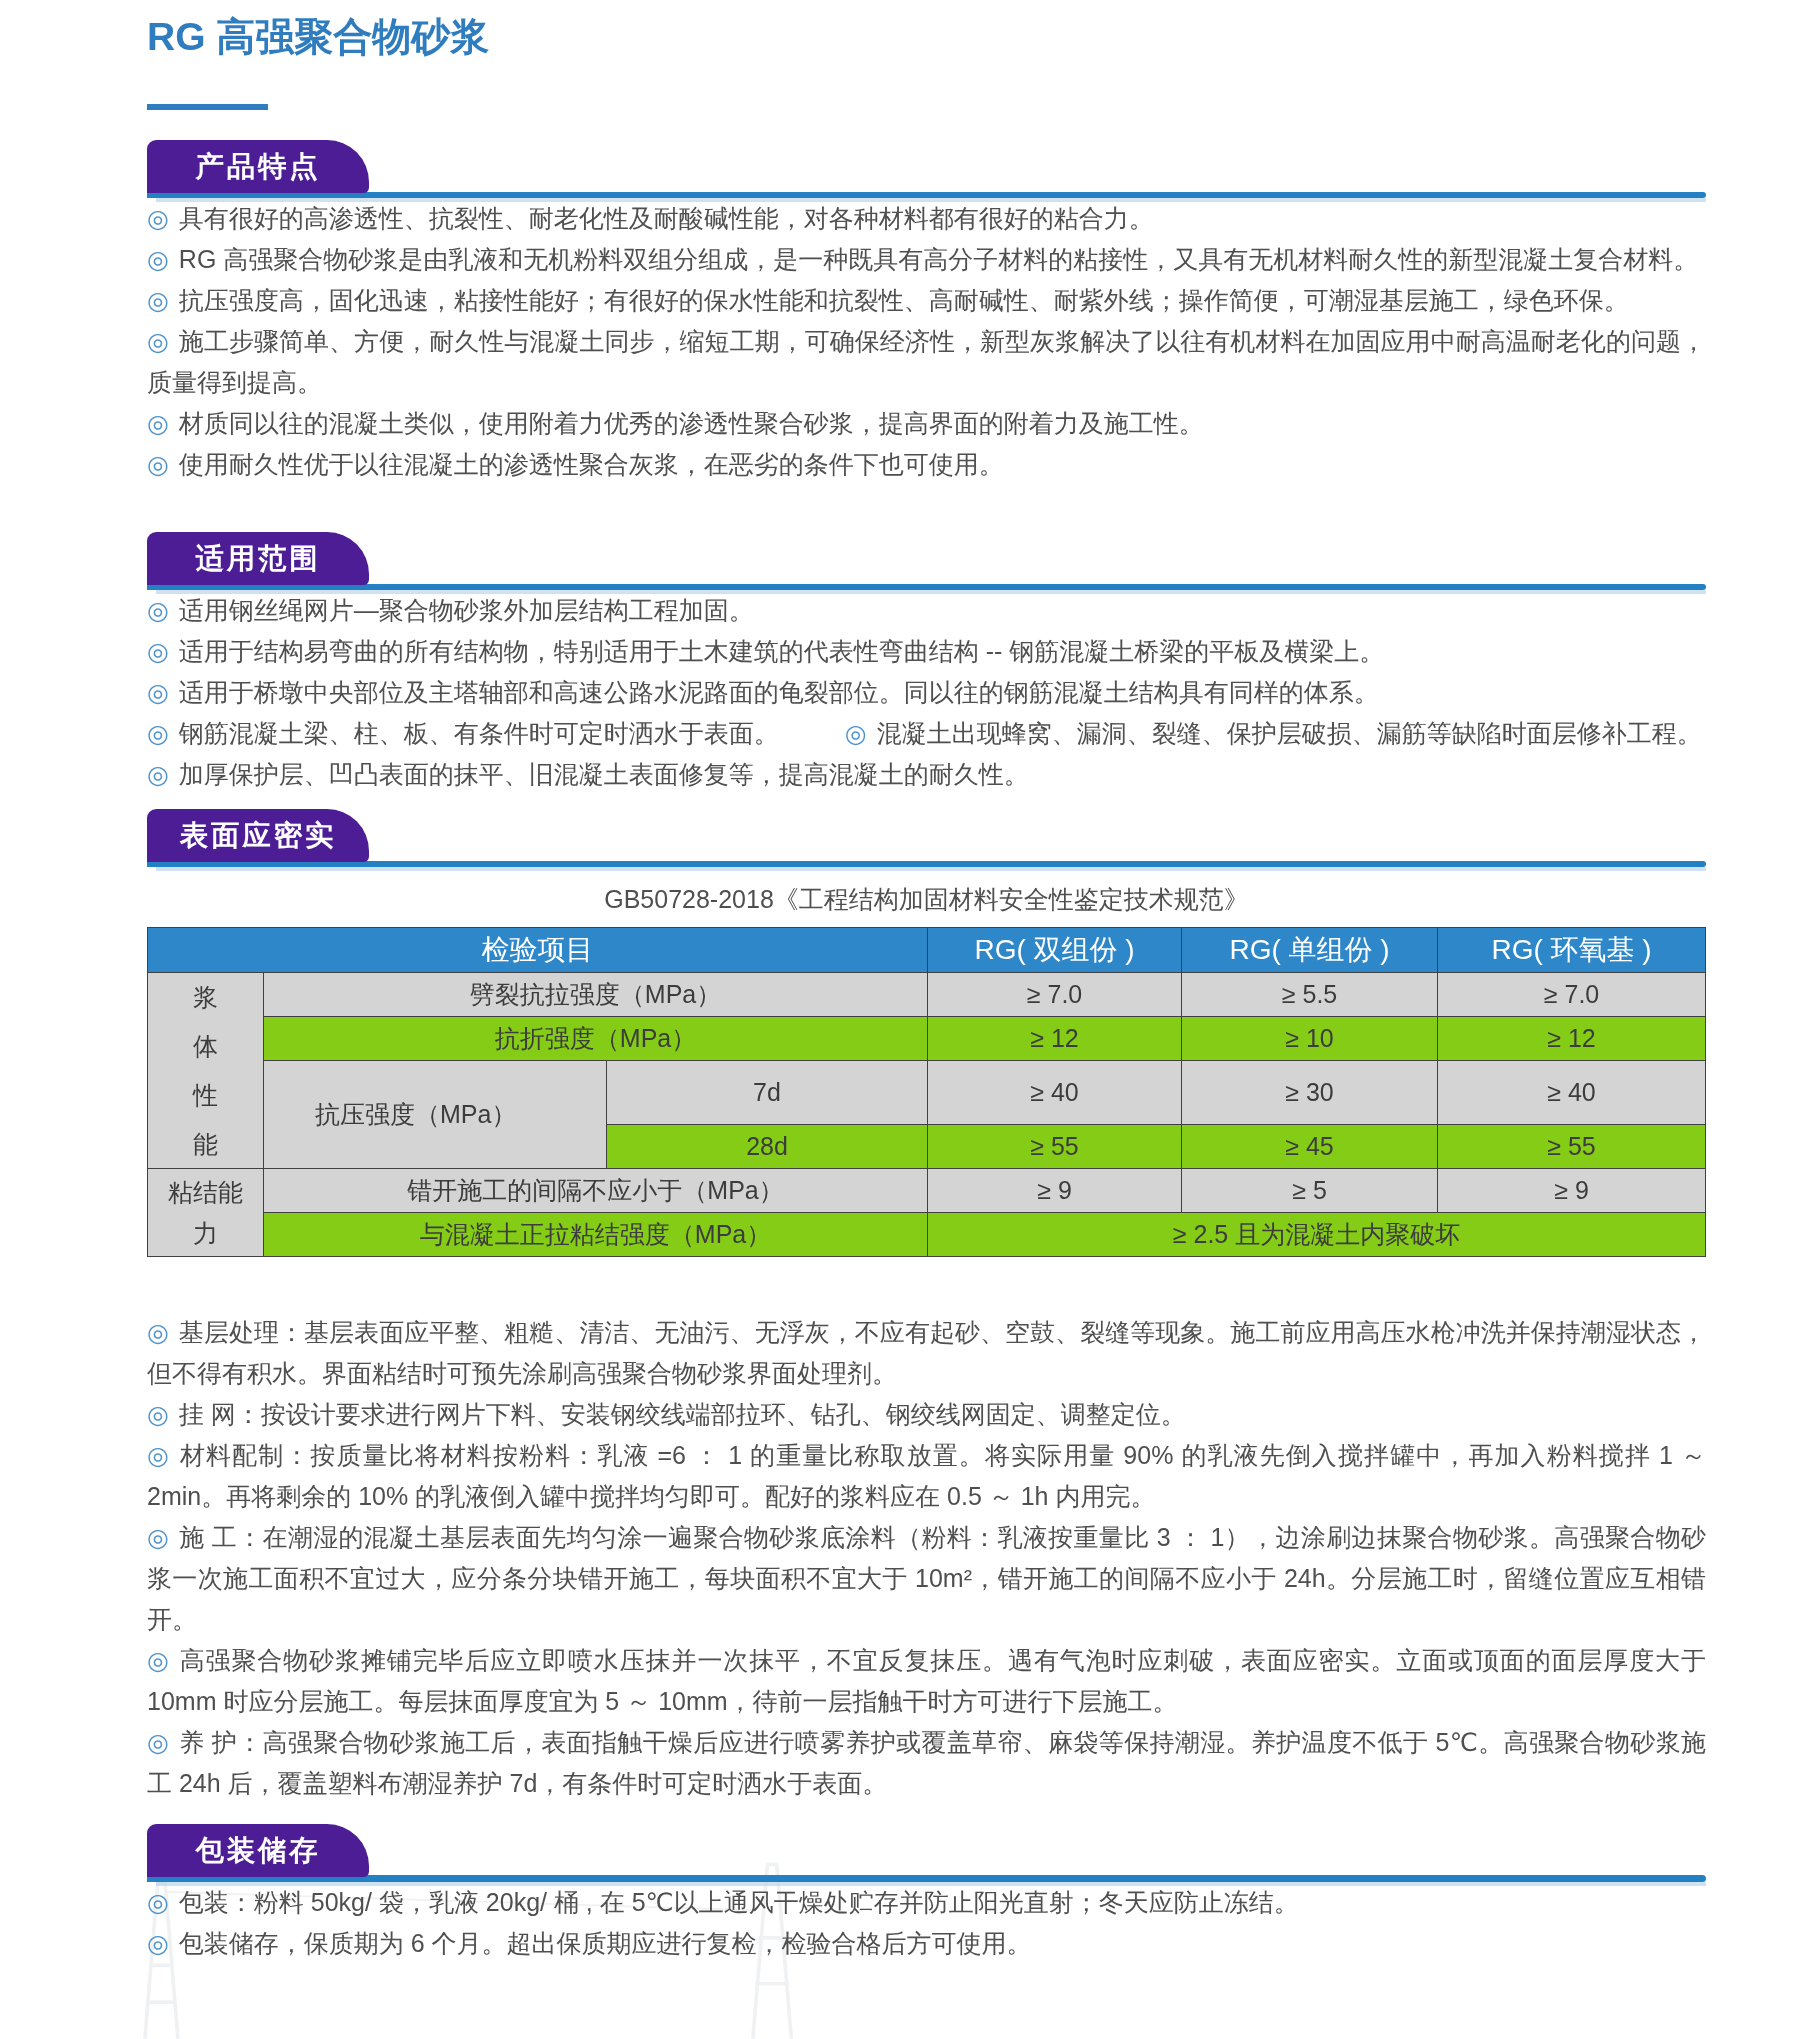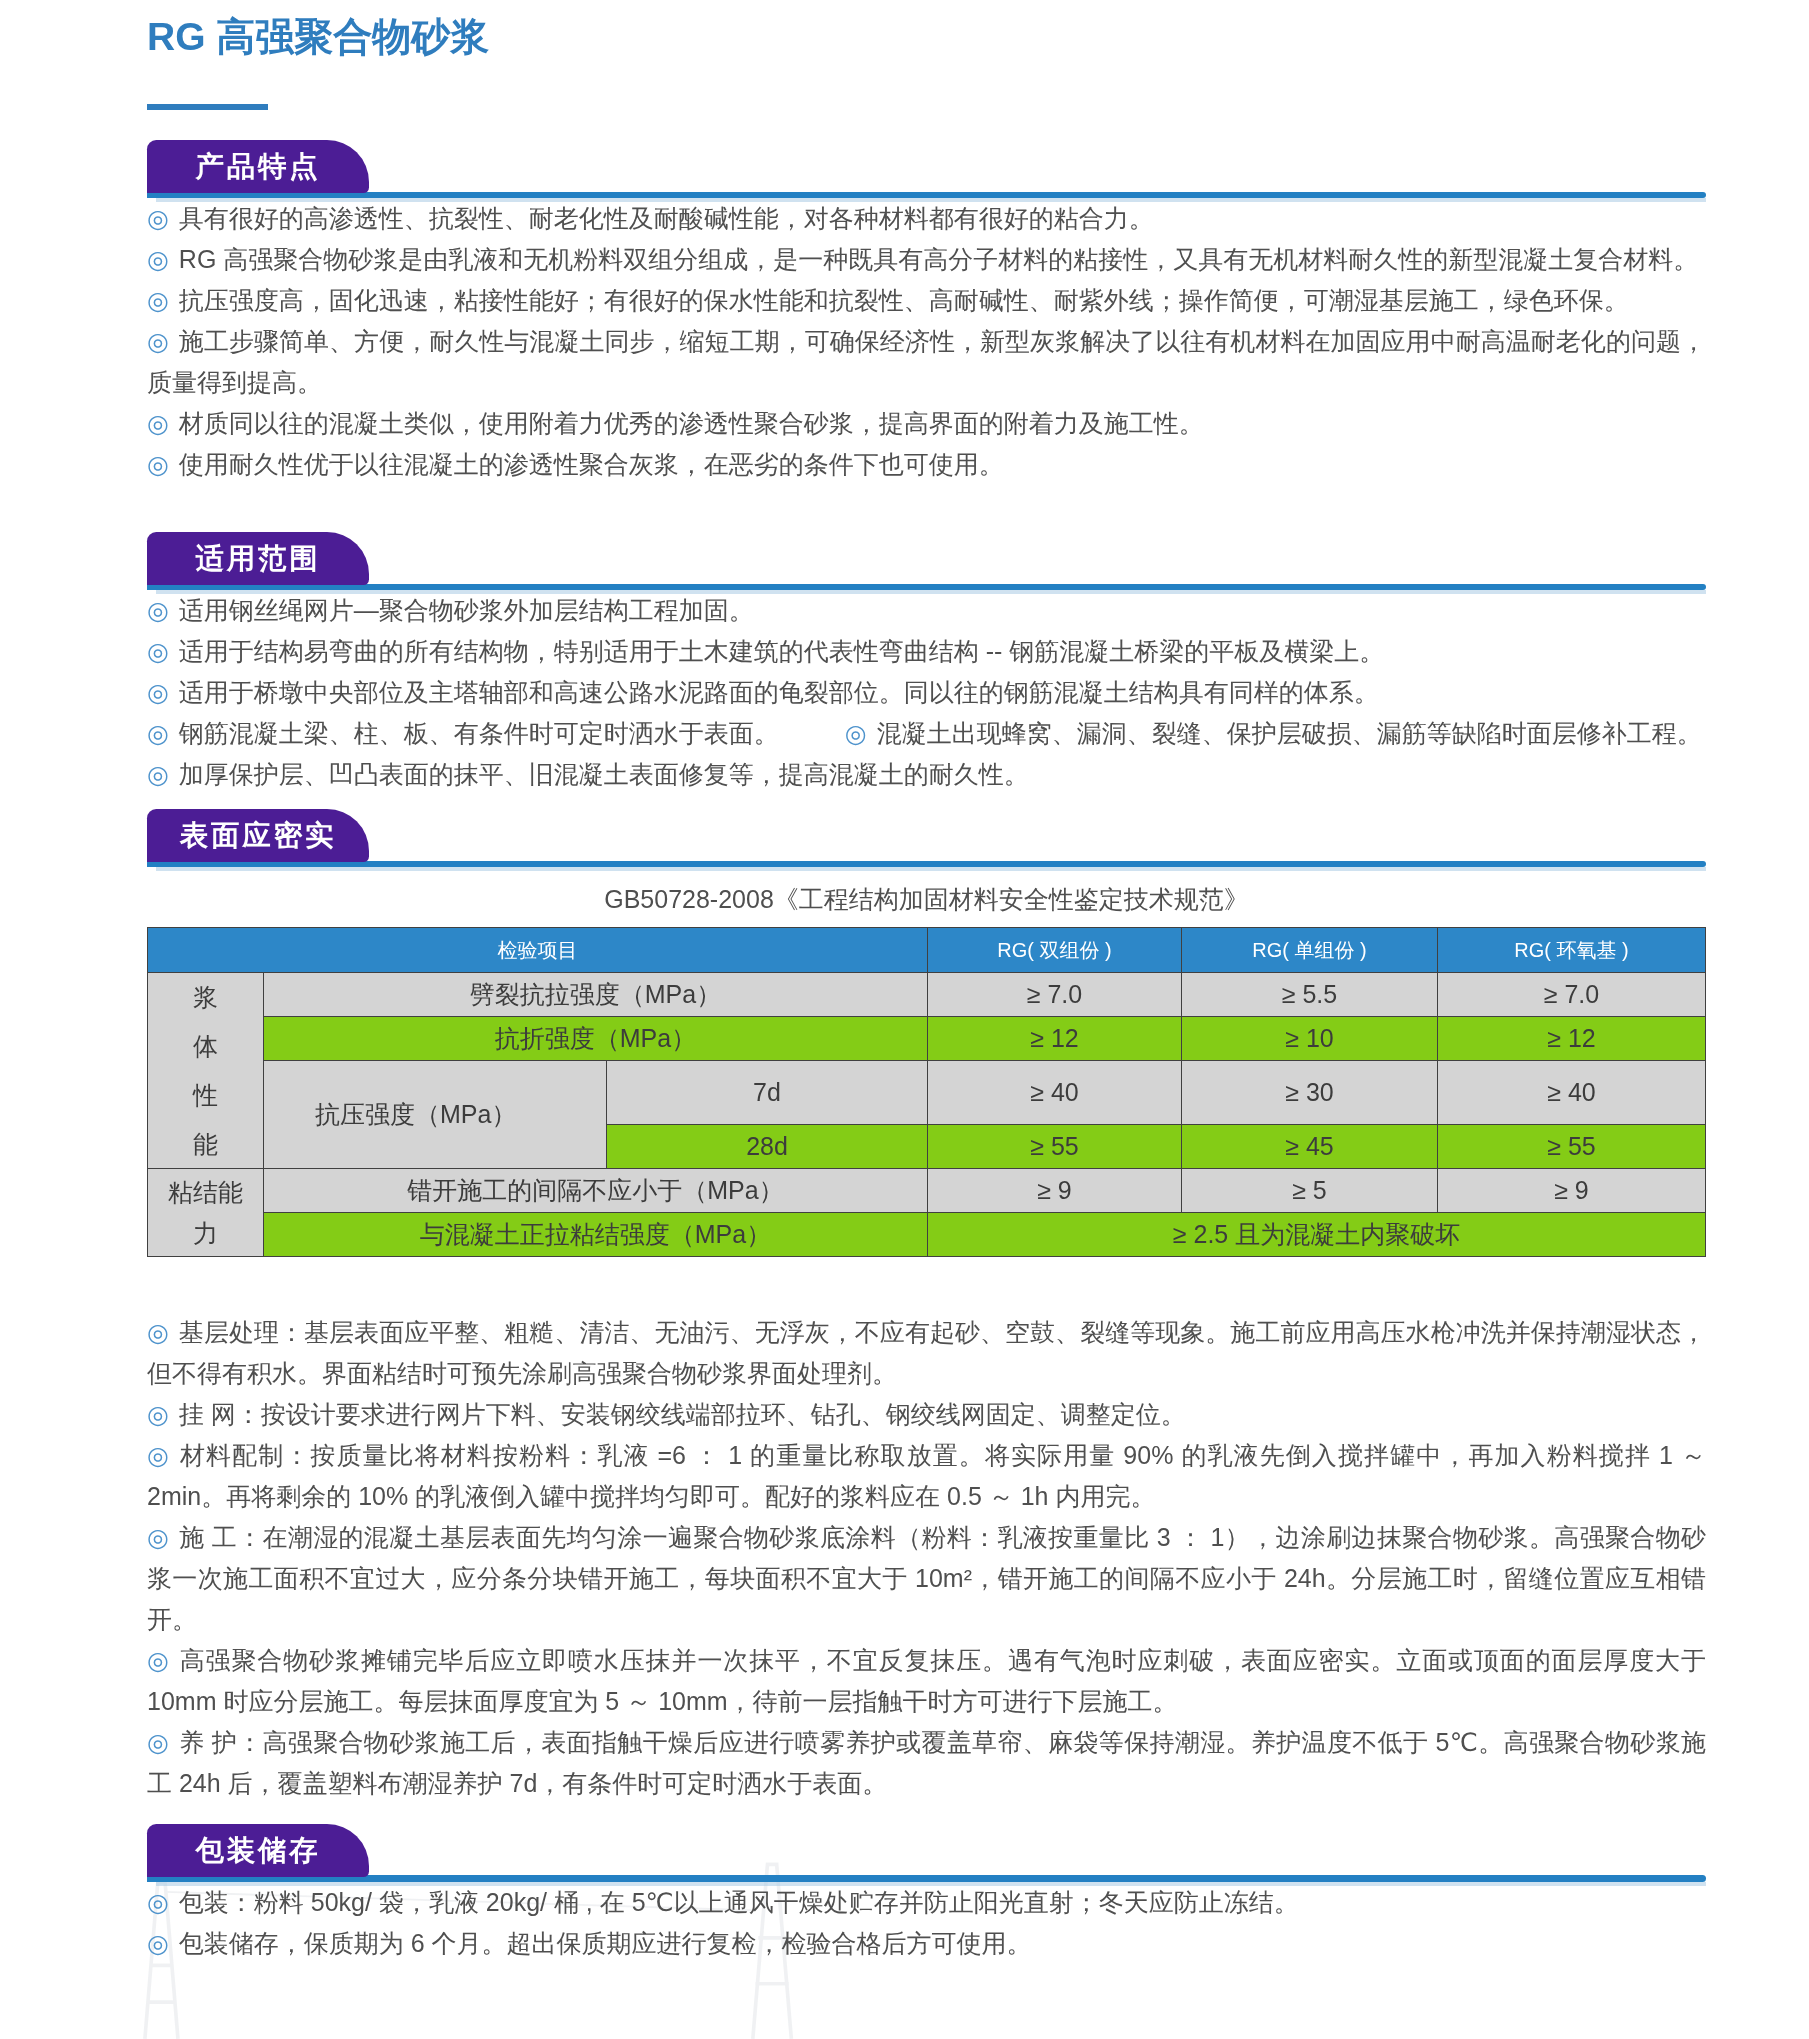--- a/index.html
+++ b/index.html
@@ -28,21 +28,21 @@
   .features-list{margin-top:51px;}
   .scope-list{margin-top:24px;}
   .construction-list{margin-top:22px;line-height:39px;}
   .storage-list{margin-top:11px;line-height:40px;}
   .scope-list li,.storage-list li{text-align:left;}
 
   
   .perf-caption{text-align:center;font-size:25px;color:#4f4f4f;margin:16.5px 0 11px 0;}
   table.perf{border-collapse:collapse;table-layout:fixed;width:100%;font-size:25px;color:#3c3c3c;}
   table.perf th,table.perf td{border:1.8px solid #404040;text-align:center;vertical-align:middle;padding:0;}
-  table.perf thead th{background:#2d87c8;color:#ffffff;font-weight:normal;font-size:20px;height:44px;}
+  table.perf thead th{background:#2d87c8;color:#ffffff;font-weight:normal;font-size:28px;height:44px;}
   table.perf td{height:43px;text-align:center;}
   td.gray{background:#d4d4d4;}
   td.white{background:#84cc16;}
   .vlabel{display:inline-block;width:1.15em;word-break:break-all;line-height:1.95;}
   .wlabel{display:inline-block;width:3.4em;word-break:break-all;line-height:1.65;}
 
   
   .watermark{position:absolute;left:110px;top:1855px;z-index:1;opacity:.55;}
 </style>
 </head>
@@ -90,21 +90,21 @@
       <li><span class="bullet">◎</span><span>钢筋混凝土梁、柱、板、有条件时可定时洒水于表面。</span><span class="bullet inline2">◎</span><span>混凝土出现蜂窝、漏洞、裂缝、保护层破损、漏筋等缺陷时面层修补工程。</span></li>
       <li><span class="bullet">◎</span><span>加厚保护层、凹凸表面的抹平、旧混凝土表面修复等，提高混凝土的耐久性。</span></li>
     </ul>
   </div>
 
   <div class="section" style="margin-top:13px;">
     <div class="section-header">
       <div class="badge">表面应密实</div>
       <div class="rule"></div>
     </div>
-    <div class="perf-caption">GB50728-2008《工程结构加固材料安全性鉴定技术规范》</div>
+    <div class="perf-caption">GB50728-2018《工程结构加固材料安全性鉴定技术规范》</div>
     <table class="perf">
       <colgroup>
         <col style="width:116px">
           <col style="width:343px">
           <col style="width:321px">
         <col style="width:254px">
           <col style="width:256px">
           <col style="width:268px">
       </colgroup>
       <thead>

